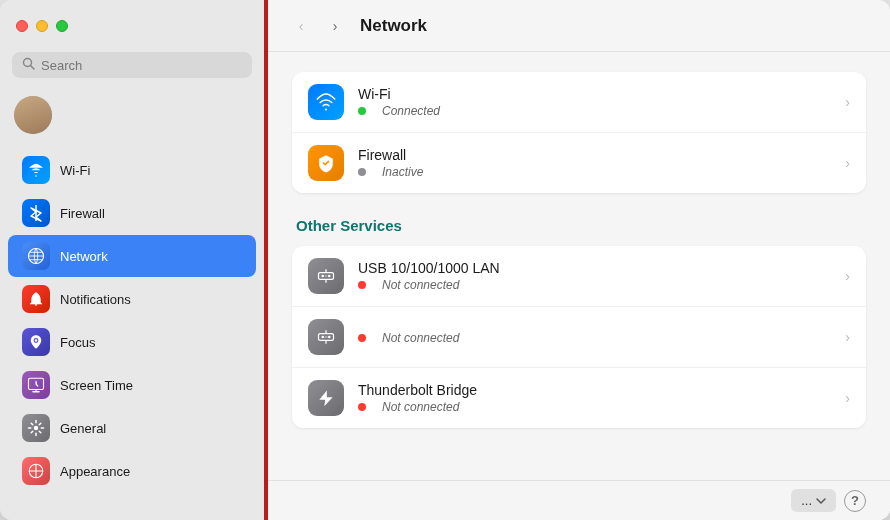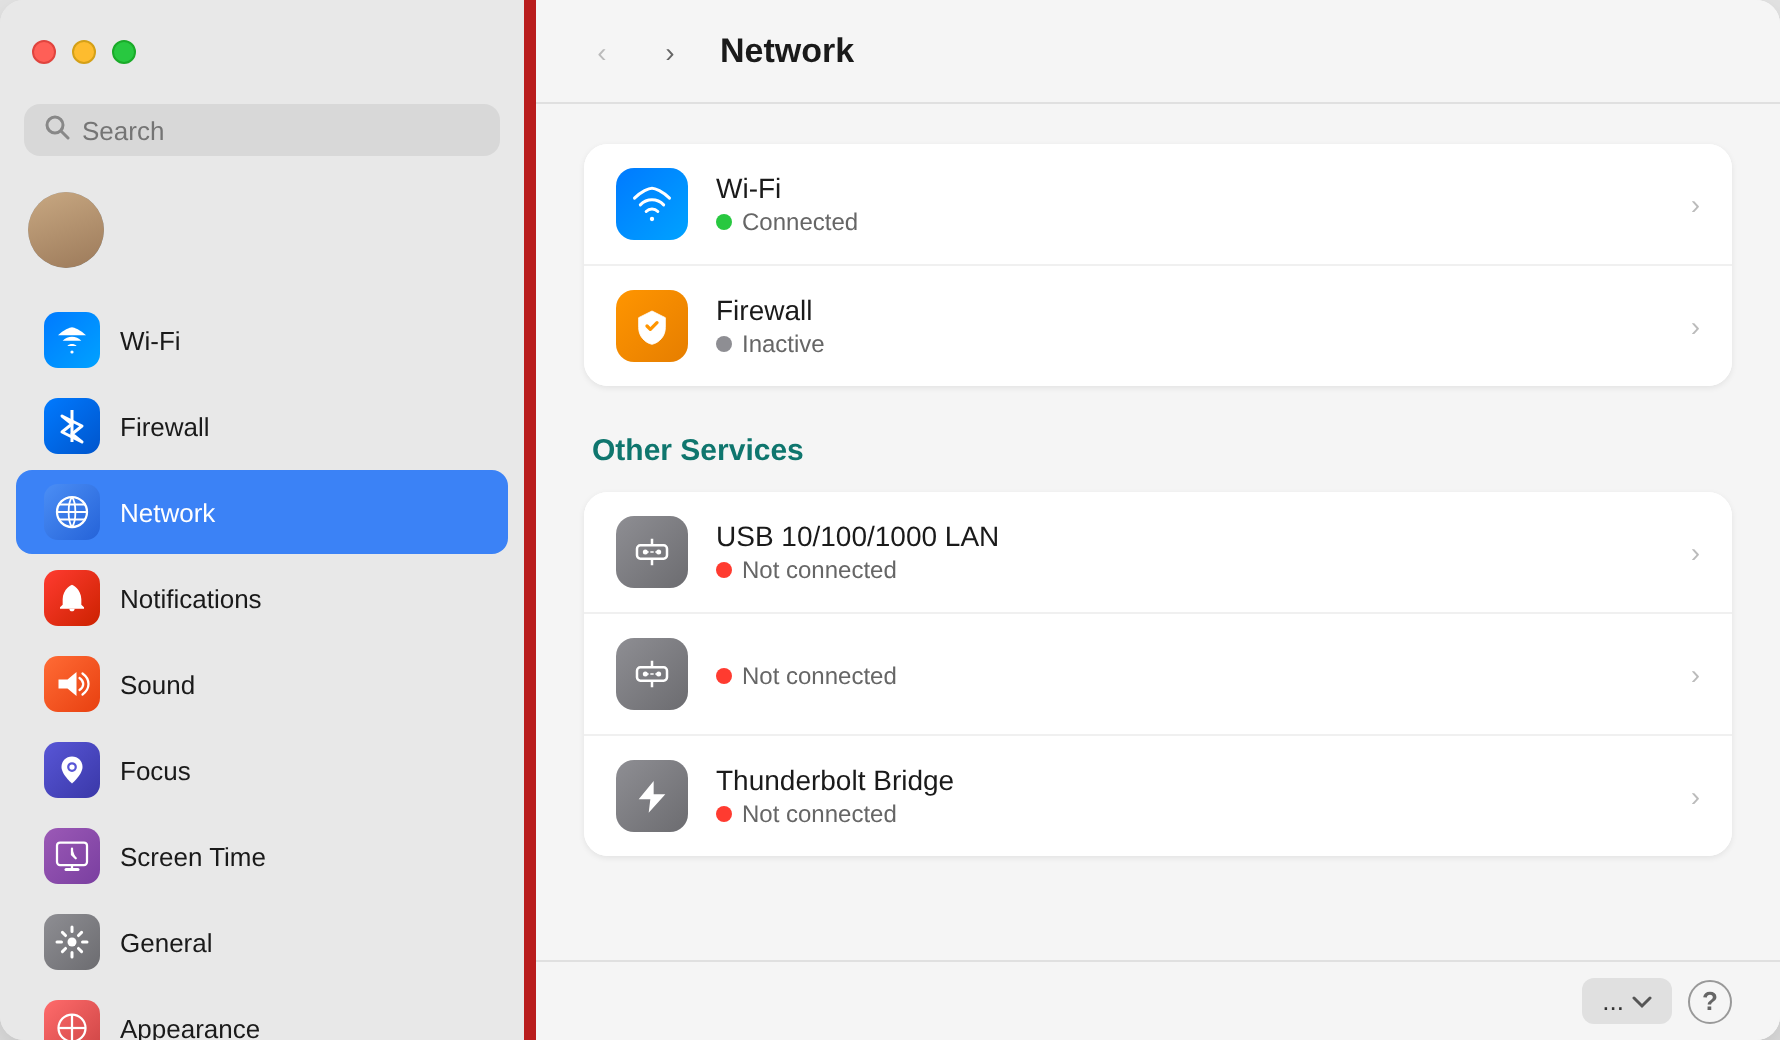--- a/index.html
+++ b/index.html
@@ -21,21 +21,21 @@
       box-shadow: 0 10px 40px rgba(0,0,0,0.3);
     }
 
     
     .sidebar {
       width: 268px;
       min-width: 268px;
       background: #e8e8e8;
       display: flex;
       flex-direction: column;
-      border-right: 6px solid #b91c1c;
+      border-right: 4px solid #b91c1c;
     }
 
     .titlebar {
       height: 52px;
       display: flex;
       align-items: center;
       padding: 0 16px;
       gap: 8px;
       background: #e8e8e8;
     }
@@ -257,22 +257,23 @@
 
     .service-name {
       font-size: 14px;
       font-weight: 500;
       color: #1a1a1a;
     }
 
     .service-status {
       display: flex;
       align-items: center;
-      gap: 5px;
+      gap: 16px;
       margin-top: 2px;
+      font-style: italic;
     }
 
     .status-dot {
       width: 8px;
       height: 8px;
       border-radius: 50%;
       flex-shrink: 0;
     }
 
     .status-dot.connected { background: #28c840; }
@@ -399,30 +400,20 @@
       <div class="nav-item">
         <div class="nav-icon icon-notifications">
           <svg width="16" height="18" viewBox="0 0 24 26" fill="white">
             <path d="M12 3C12 3 5 6 5 14v4l-2 2v1h18v-1l-2-2v-4C19 6 12 3 12 3z" fill="white"></path>
             <path d="M10 21c0 1.1.9 2 2 2s2-.9 2-2" fill="white"></path>
           </svg>
         </div>
         <span class="nav-label">Notifications</span>
       </div>
 
-      <div class="nav-item">
-        <div class="nav-icon icon-sound">
-          <svg width="18" height="18" viewBox="0 0 24 24" fill="white">
-            <polygon points="3,9 9,9 15,4 15,20 9,15 3,15" fill="white"></polygon>
-            <path d="M17 8c1.5 1 2.5 2.5 2.5 4s-1 3-2.5 4" stroke="white" stroke-width="1.5" fill="none" stroke-linecap="round"></path>
-            <path d="M19 5c2.5 1.8 4 4.5 4 7s-1.5 5.2-4 7" stroke="white" stroke-width="1.5" fill="none" stroke-linecap="round"></path>
-          </svg>
-        </div>
-        <span class="nav-label">Sound</span>
-      </div>
 
       <div class="nav-item">
         <div class="nav-icon icon-focus">
           <svg width="18" height="18" viewBox="0 0 24 24" fill="white">
             <path d="M12 3C8 3 5 6 5 10c0 5 7 11 7 11s7-6 7-11c0-4-3-7-7-7z" fill="white"></path>
             <circle cx="12" cy="10" r="2.5" fill="none" stroke="#5856d6" stroke-width="1.5"></circle>
           </svg>
         </div>
         <span class="nav-label">Focus</span>
       </div>

